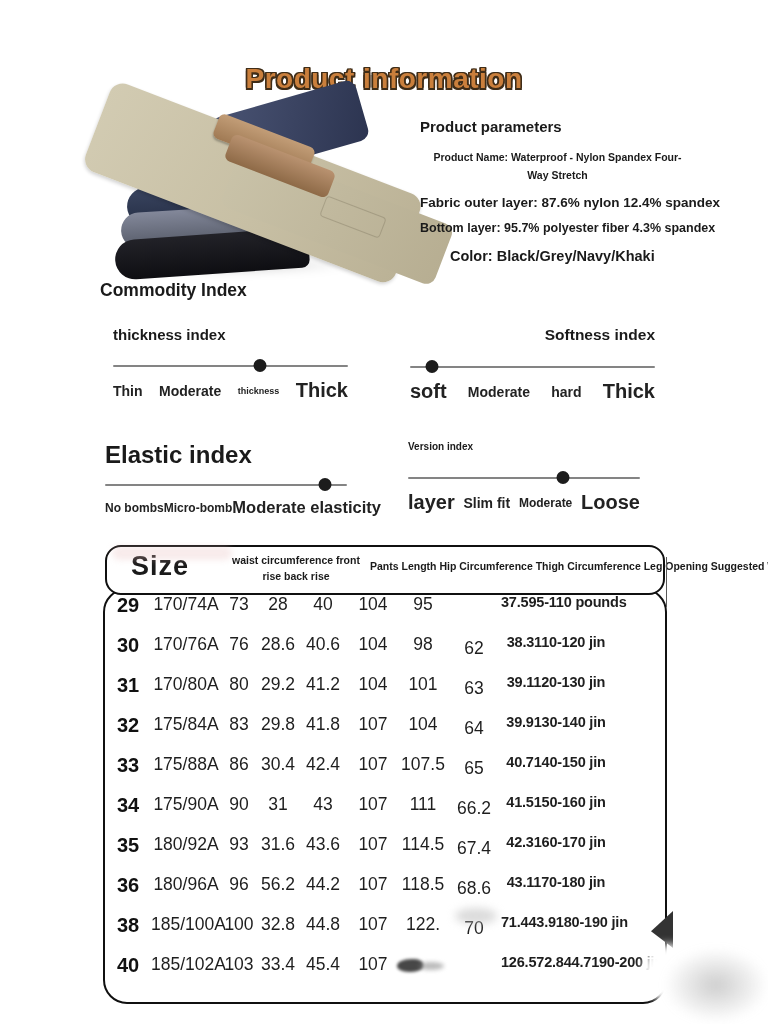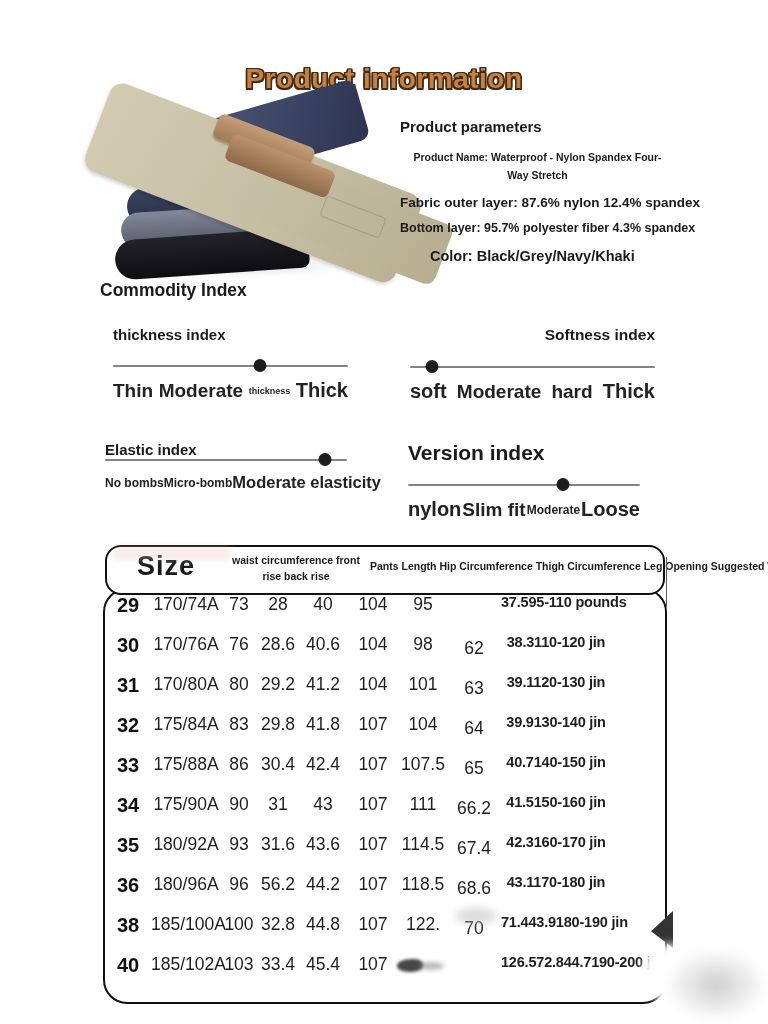--- a/index.html
+++ b/index.html
@@ -37,49 +37,49 @@
     background:linear-gradient(100deg,#c9c2a8,#b7ae92);transform:rotate(21deg);}
   .ph-tan-1{left:118px;top:42px;width:102px;height:26px;border-radius:6px;
     background:linear-gradient(180deg,#c29d77,#a07a54);transform:rotate(21deg);
     box-shadow:0 2px 2px rgba(0,0,0,.25);}
   .ph-tan-2{left:130px;top:64px;width:110px;height:28px;border-radius:6px;
     background:linear-gradient(180deg,#b99270,#8e6a47);transform:rotate(21deg);}
   .ph-pocket{left:226px;top:118px;width:62px;height:20px;border-radius:4px;
     border:1.5px solid rgba(90,85,65,.25);transform:rotate(21deg);}
 
   
-  .params{position:absolute;left:400px;top:118px;width:275px;}
+  .params{position:absolute;left:420px;top:118px;width:275px;}
   .params-h{font-size:15px;font-weight:700;margin-bottom:14px;}
   .p-name{font-size:10.5px;font-weight:600;text-align:center;width:258px;margin:0 auto 10px auto;line-height:1.7;}
   .p-fabric{font-size:13.5px;font-weight:700;margin-bottom:11px;white-space:nowrap;}
   .p-bottom{font-size:12.5px;font-weight:700;margin-bottom:13px;white-space:nowrap;}
   .p-color{font-size:14.5px;font-weight:700;margin-left:30px;}
 
   
   .ci-h{position:absolute;left:100px;top:280px;font-size:17.5px;font-weight:700;}
   .slider-block{position:absolute;}
   .slider-title{font-size:15px;font-weight:700;margin-bottom:22px;}
   .slider-softness .slider-title{font-size:15.5px;text-align:right;}
-  .slider-elastic .slider-title{font-size:15px;margin-bottom:1px;}
-  .slider-version .slider-title{font-size:21px;margin-bottom:19px;}
+  .slider-elastic .slider-title{font-size:24px;margin-bottom:15px;}
+  .slider-version .slider-title{font-size:10px;margin-bottom:25px;}
   .slider-track{position:relative;height:2px;background:#848484;border-radius:1px;}
   .slider-dot{position:absolute;top:-6px;width:13px;height:13px;border-radius:50%;
     background:#1c1c1c;transform:translateX(-50%);}
   .slider-labels{display:flex;justify-content:space-between;align-items:center;margin-top:12px;}
   .slab{font-weight:700;color:#222;white-space:nowrap;}
   .slab-xs{font-size:9px;font-weight:600;}
   .slab-sm{font-size:12px;}
-  .slab-md{font-size:19px;}
+  .slab-md{font-size:14px;}
   .slab-mdb{font-size:16.5px;font-weight:800;}
   .slab-lg{font-size:20px;}
 
   
   .thead-box{position:absolute;left:105px;top:545px;width:556px;height:46px;background:#fff;
     border:2px solid #101010;border-radius:16px;z-index:2;}
-  .size-label{position:absolute;left:30px;top:4px;font-size:27px;font-weight:700;letter-spacing:1px;}
+  .size-label{position:absolute;left:24px;top:4px;font-size:27px;font-weight:700;letter-spacing:1px;}
   .hgroup1{position:absolute;left:118px;top:5px;width:142px;font-size:10.5px;font-weight:700;
     text-align:center;line-height:1.55;}
   .hgroup2{position:absolute;left:263px;top:13px;width:420px;font-size:10.5px;font-weight:700;
     white-space:nowrap;overflow:visible;}
   .tbody-box{position:absolute;left:103px;top:588px;width:560px;height:412px;
     border:2.5px solid #101010;border-radius:24px;z-index:1;}
   .rows{padding-top:4px;}
   .trow{display:flex;height:40px;}
   .tcell{text-align:center;font-size:17.5px;color:#1e1e1e;white-space:nowrap;}
   .c0{width:46px;font-weight:700;font-size:20px;color:#111;}
@@ -175,21 +175,21 @@
       <span class="slab slab-mdb">Moderate elasticity</span>
     </div>
 </div>
 
 <div class="slider-block slider-version" style="left:408px;top:441px;width:232px;">
   <div class="slider-title">Version index</div>
   <div class="slider-track">
     <div class="slider-dot" style="left: 67%;"></div>
   </div>
   <div class="slider-labels">
-      <span class="slab slab-lg">nylon</span>
+      <span class="slab slab-lg">layer</span>
       <span class="slab slab-md">Slim fit</span>
       <span class="slab slab-sm">Moderate</span>
       <span class="slab slab-lg">Loose</span>
     </div>
 </div>
 
 <div class="thead-box">
   <div class="size-label">Size</div>
   <div class="hgroup1">waist circumference front rise back rise</div>
   <div class="hgroup2">Pants Length Hip Circumference Thigh Circumference Leg Opening Suggested Weight</div>

